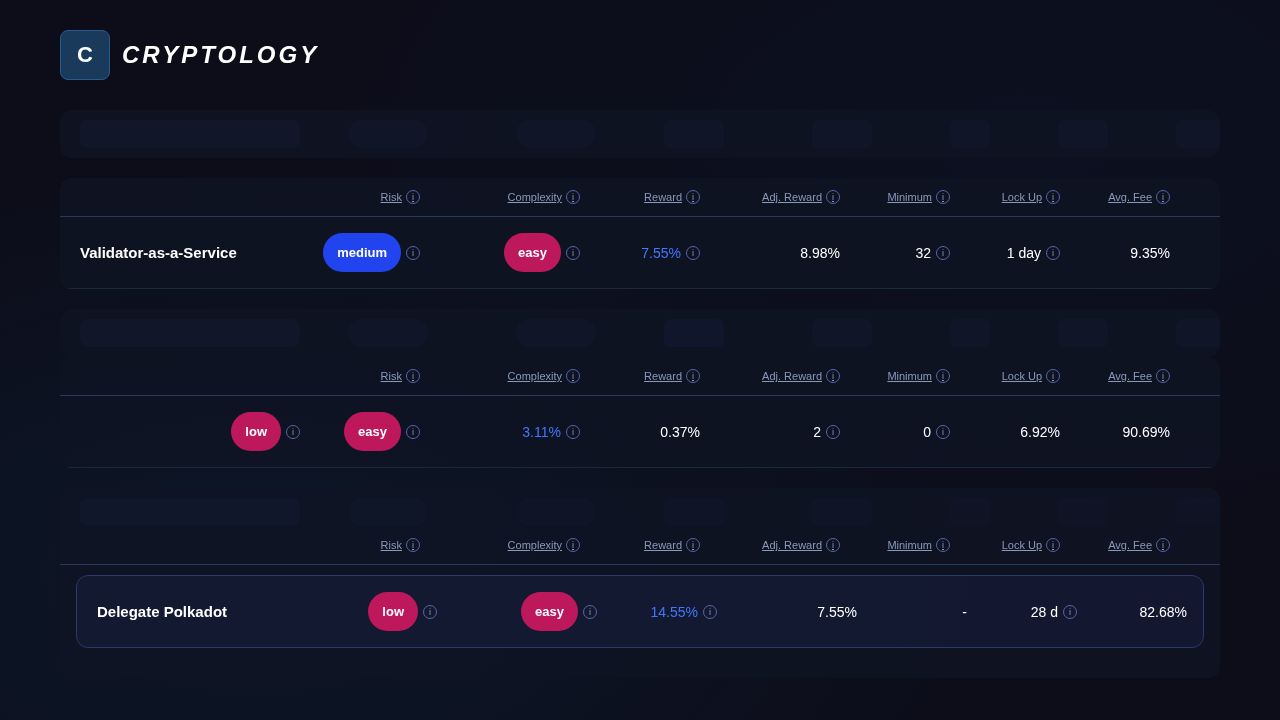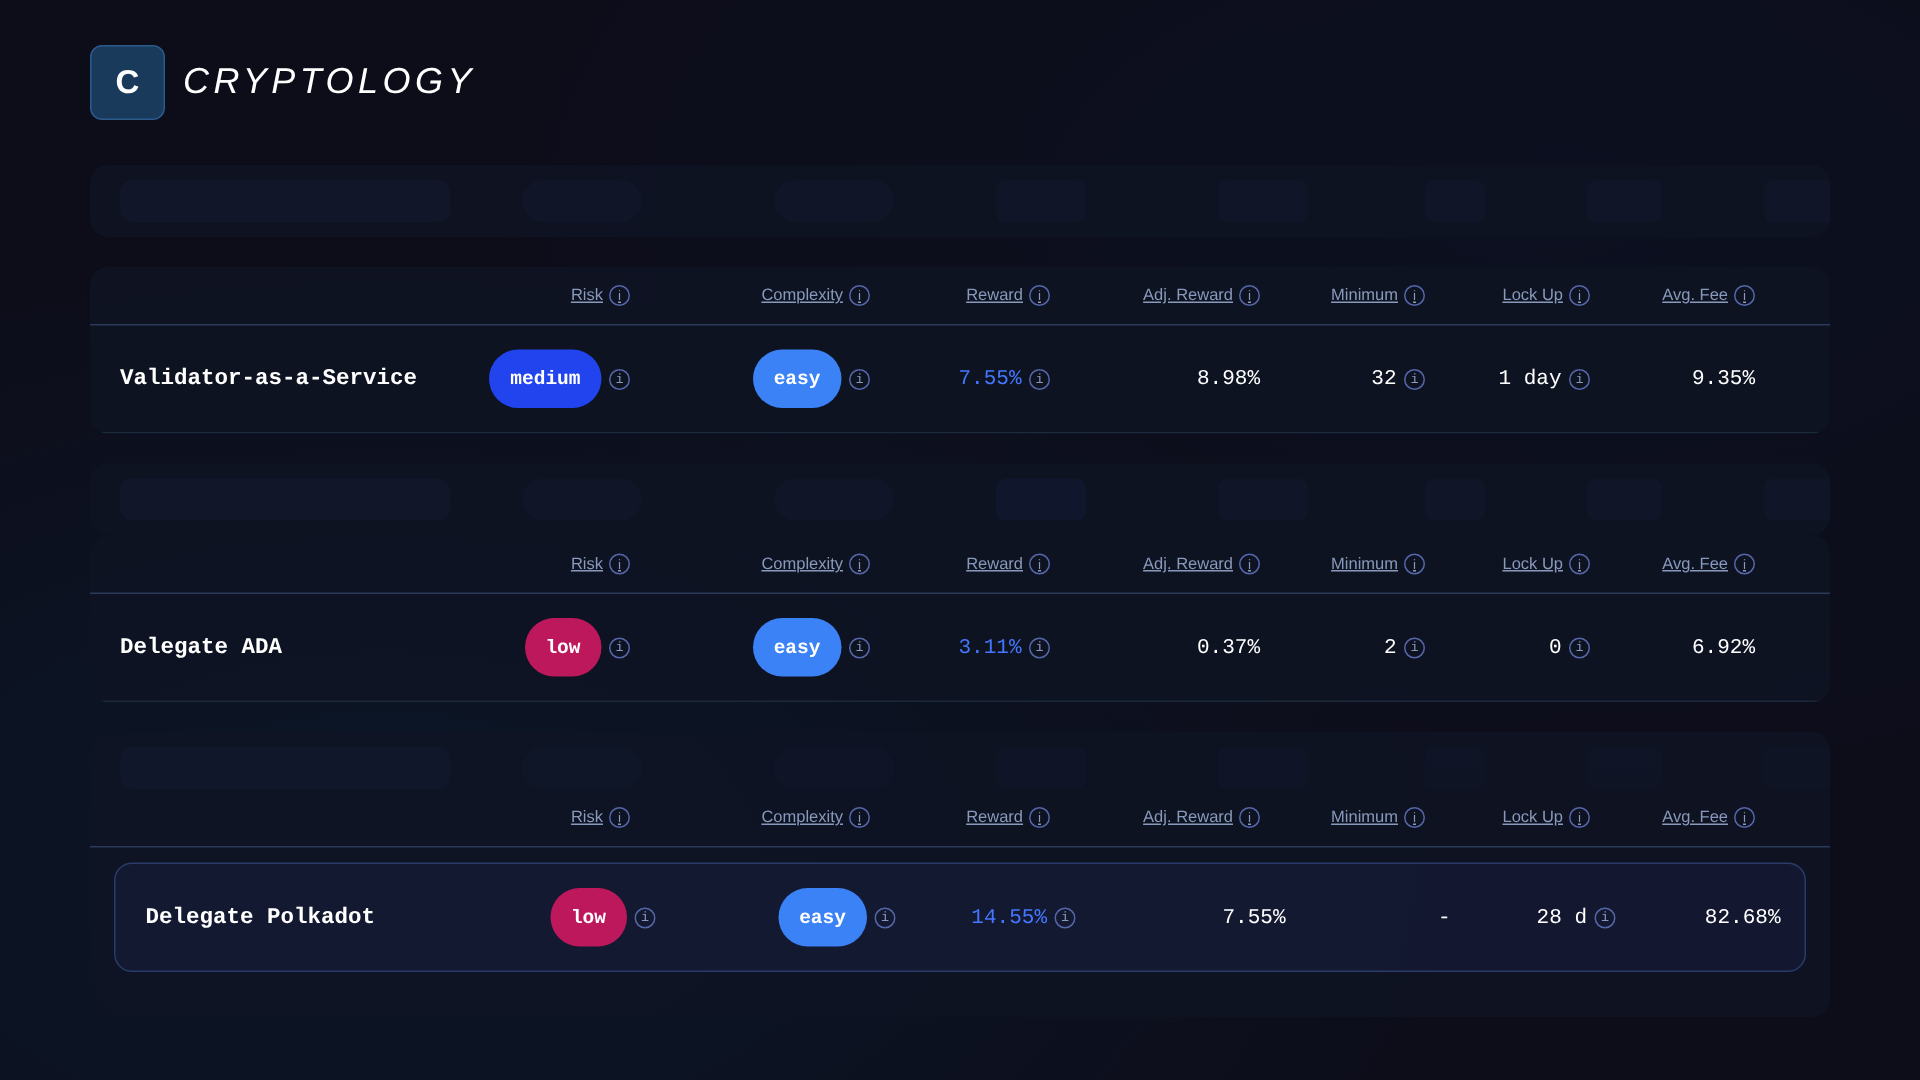--- a/index.html
+++ b/index.html
@@ -48,21 +48,21 @@
       align-items: center;
       justify-content: center;
       font-size: 22px;
       font-weight: 900;
       color: #fff;
       border: 1px solid #2a5a8c;
     }
 
     .logo-text {
       font-size: 24px;
-      font-weight: 400;
+      font-weight: 700;
       letter-spacing: 3px;
       color: #fff;
       text-transform: uppercase;
       font-style: italic;
     }
 
     
     .card {
       background: rgba(15, 20, 35, 0.85);
       border-radius: 12px;
@@ -117,21 +117,20 @@
       flex-shrink: 0;
     }
 
     
     .table-row {
       display: grid;
       grid-template-columns: 220px 120px 160px 120px 140px 110px 110px 110px 130px;
       padding: 16px 20px;
       align-items: center;
       border-bottom: 1px solid #1a2a3a;
-      font-family: Liberation Mono, monospace;
     }
 
     .table-row .col-data {
       text-align: right;
       font-size: 14px;
       color: #fff;
       display: flex;
       align-items: center;
       justify-content: flex-end;
       gap: 5px;
@@ -158,21 +157,21 @@
 
     .badge-medium {
       background: #2244ee;
     }
 
     .badge-low {
       background: #be185d;
     }
 
     .badge-easy {
-      background: #3b82f6;
+      background: #be185d;
     }
 
     
     .reward-value {
       color: #4477ff;
       font-size: 14px;
     }
 
     
     .ghost-row {
@@ -334,21 +333,20 @@
         <span>Avg. Fee</span>
         <span class="info-icon">i</span>
       </div>
       <div class="col-label">
         
         
       </div>
     </div>
 
     <div class="table-row">
-      <div class="col-data col-name">Delegate ADA</div>
       <div class="col-data">
         <span class="badge badge-low">low</span>
         <span class="info-icon">i</span>
       </div>
       <div class="col-data">
         <span class="badge badge-easy">easy</span>
         <span class="info-icon">i</span>
       </div>
       <div class="col-data">
         <span class="reward-value">3.11%</span>

